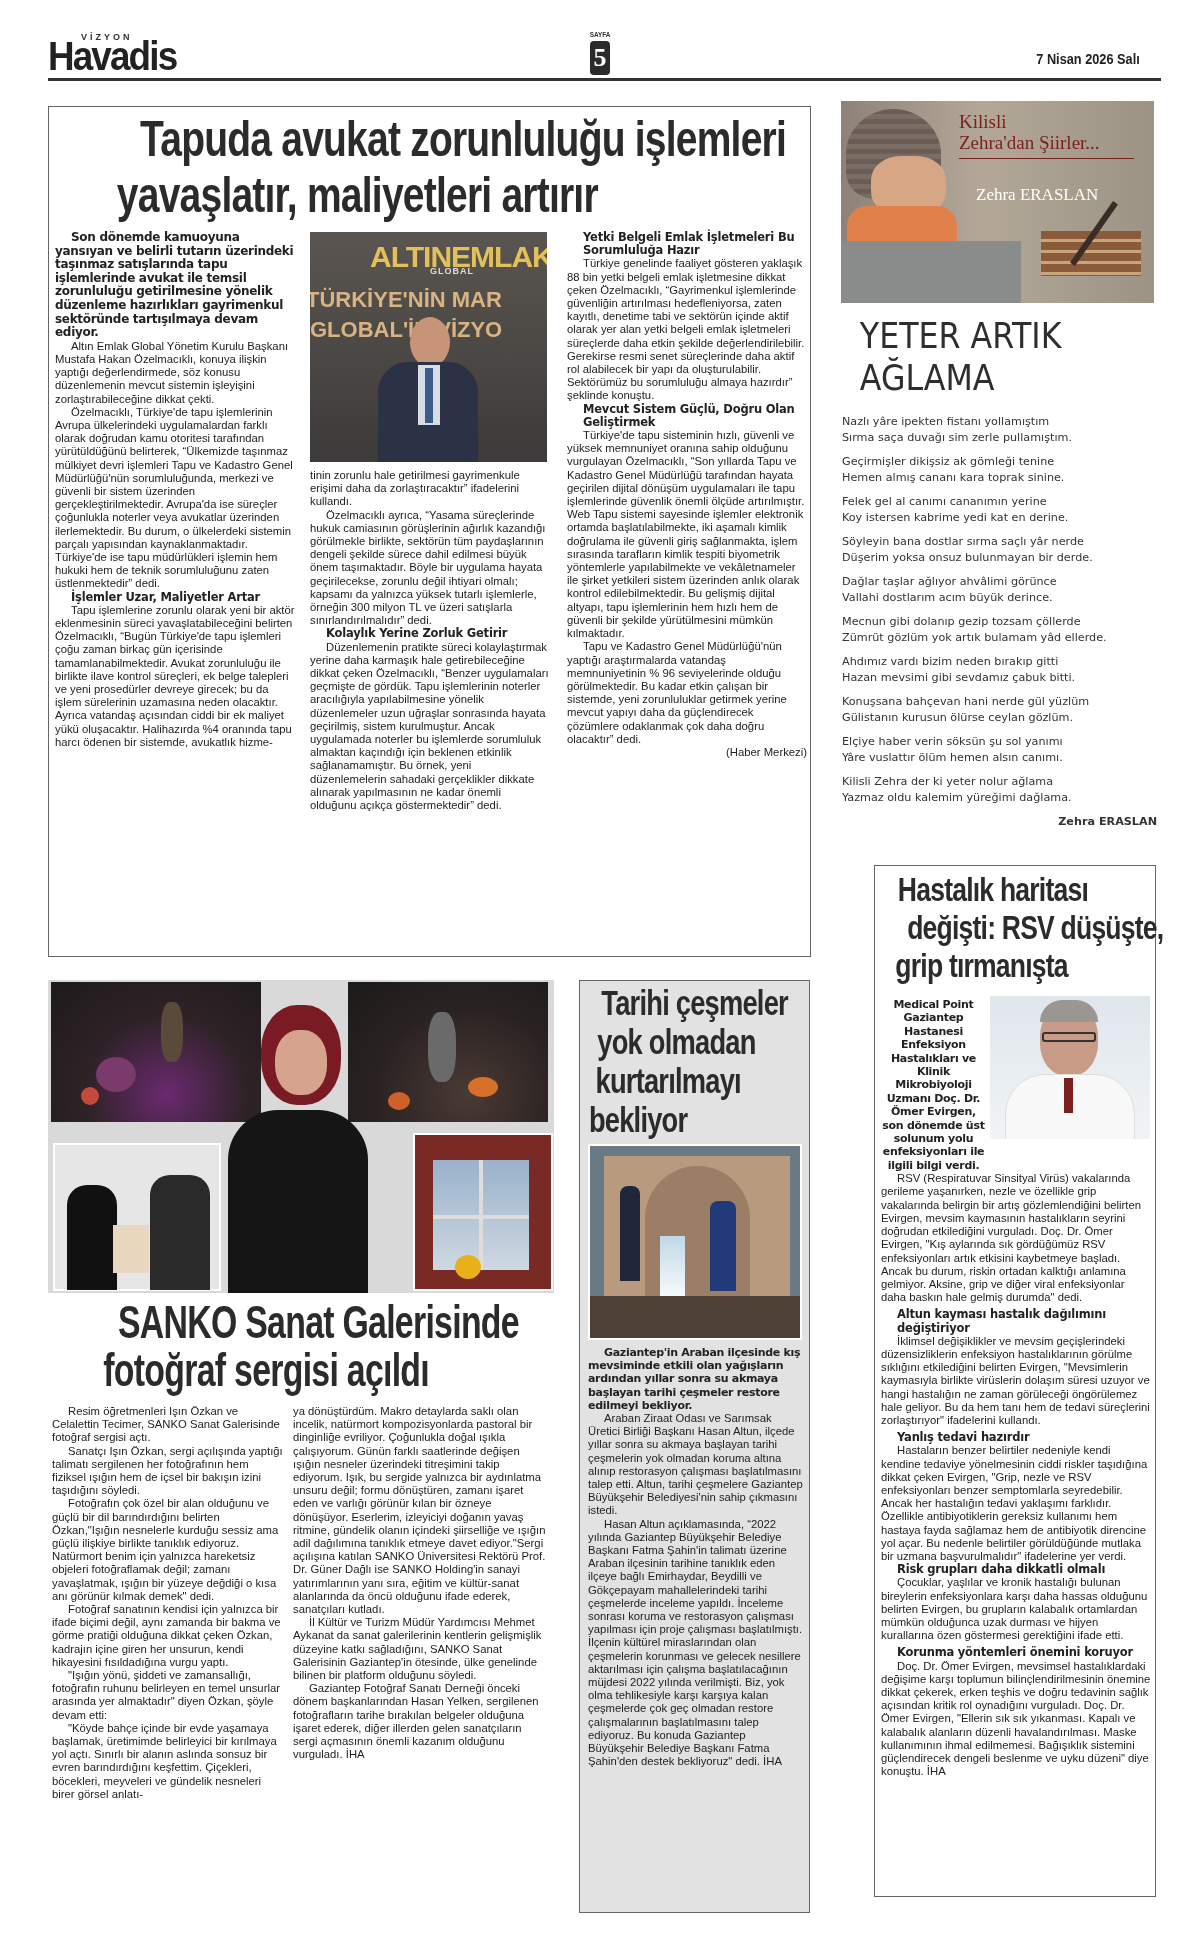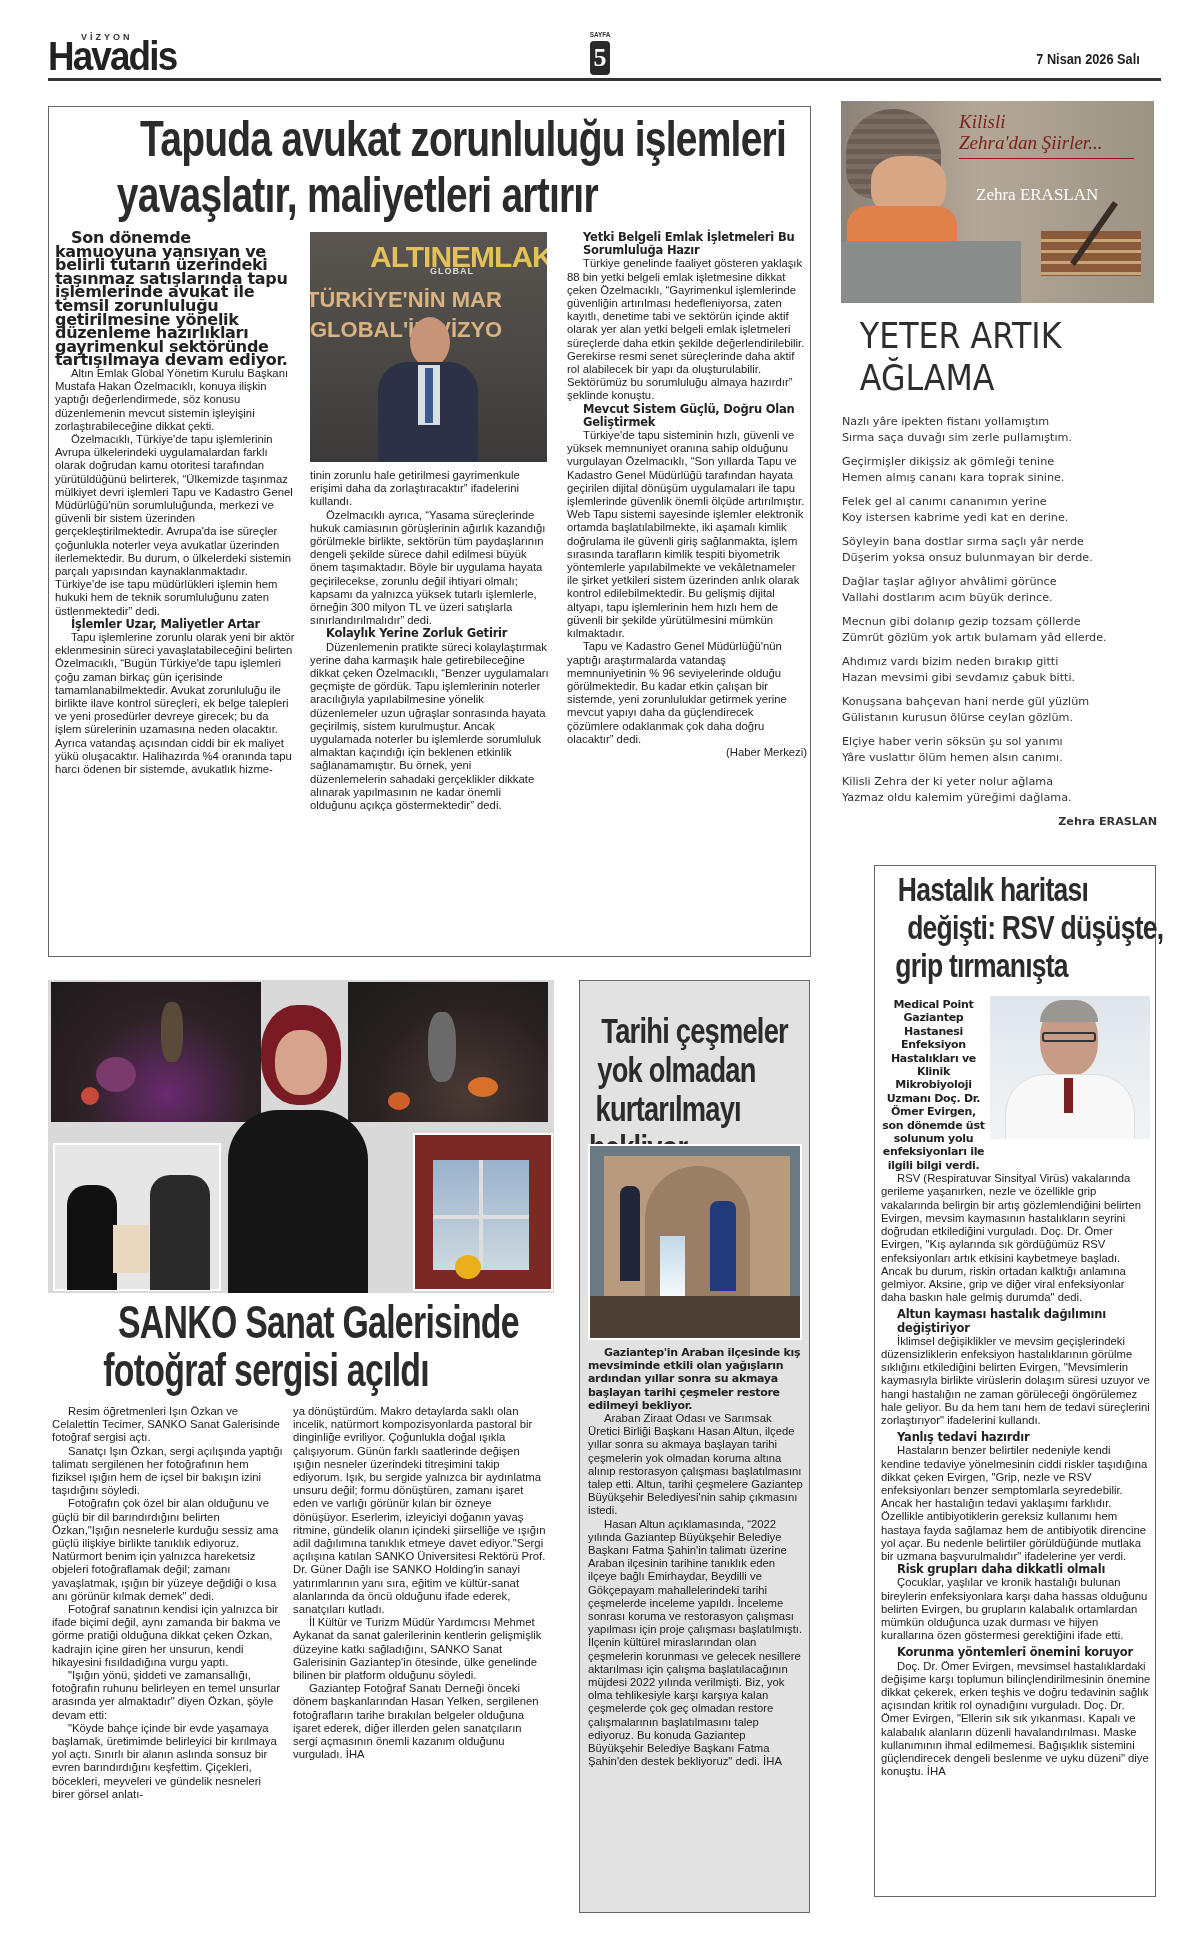--- a/index.html
+++ b/index.html
@@ -15,21 +15,21 @@
   .page-box { left: 580px; top: 30px; width: 40px; height: 52px; text-align: center; }
   .page-box .lbl { font-size: 8px; font-weight: bold; color: #333; transform: scaleX(0.8); display: block; }
   .page-box .num { display: block; margin: 2px auto 0; width: 20px; height: 34px; background: #2a2a2a; color: #fff; font-weight: bold; font-size: 26px; line-height: 34px; border-radius: 4px; font-family: "Liberation Serif", serif; }
   .date { right: 60px; top: 50px; font-size: 15px; font-weight: bold; color: #222; transform: scaleX(0.85); transform-origin: right; }
   .rule { left: 48px; top: 78px; width: 1113px; height: 3px; background: #333; }
 
   
   .box { border: 1.5px solid #666; }
   .col-text { font-size: 11.3px; line-height: 13.2px; color: #222; text-align: left; }
   .col-text p { text-indent: 16px; }
-  .col-text .lead { font-weight: bold; font-size: 16px; line-height: 13.6px; text-indent: 16px; font-family: "DejaVu Sans", sans-serif; letter-spacing: -0.3px; }
+  .col-text .lead { font-weight: bold; font-size: 12px; line-height: 13.6px; text-indent: 16px; font-family: "DejaVu Sans", sans-serif; letter-spacing: -0.3px; }
   .col-text .sub { font-weight: bold; font-family: "DejaVu Sans", sans-serif; font-size: 11.5px; letter-spacing: -0.2px; padding-left: 16px; }
   .headline { font-family: "Liberation Sans", sans-serif; font-weight: bold; color: #2b2b2b; text-align: left; letter-spacing: -1px; }
   .cond { display: inline-block; transform: scaleX(0.78); transform-origin: center; white-space: nowrap; }
 
   
   .photo { position: absolute; overflow: hidden; }
 
   
   .poem { font-family: "DejaVu Sans", sans-serif; font-size: 11.2px; line-height: 15.5px; color: #333; }
   .poem .stanza { margin-bottom: 9px; }
@@ -92,21 +92,21 @@
   </div>
 </div>
 
 <div class="photo" style="left:841px; top:101px; width:313px; height:202px; background: linear-gradient(90deg,#8d8278 0%,#b3a898 45%,#9c9384 100%);">
   <div style="position:absolute; left:5px; top:8px; width:95px; height:90px; border-radius:50% 50% 30% 30%; background:repeating-linear-gradient(180deg,#6b5d55 0 5px,#7b6d64 5px 10px);"></div>
   <div style="position:absolute; left:30px; top:55px; width:75px; height:60px; border-radius:40%; background:#d7a684;"></div>
   <div style="position:absolute; left:6px; top:105px; width:110px; height:55px; border-radius:20px; background:#e0804a;"></div>
   <div style="position:absolute; left:0; top:140px; width:180px; height:62px; background:#8a8c8c;"></div>
   <div style="position:absolute; left:200px; top:130px; width:100px; height:45px; background:repeating-linear-gradient(180deg,#8a5a3a 0 8px,#c9a57a 8px 11px);"></div>
   <div style="position:absolute; left:250px; top:95px; width:6px; height:75px; background:#3a2c26; transform:rotate(35deg);"></div>
-  <div style="position:absolute; left:118px; top:10px; font-family:'Liberation Serif',serif; font-style:italic; color:#7a1f1a; font-size:19px; line-height:21px;">
+  <div style="position:absolute; left:118px; top:10px; font-family:'Liberation Serif',serif; color:#7a1f1a; font-size:19px; line-height:21px;">
     <div>Kilisli</div>
     <div>Zehra'dan Şiirler...</div>
   </div>
   <div style="position:absolute; left:118px; top:57px; width:175px; height:1px; background:#7a1f1a;"></div>
   <div style="position:absolute; left:135px; top:84px; font-family:'Liberation Serif',serif; color:#fff; font-size:17px;">Zehra ERASLAN</div>
 </div>
 <div class="headline" style="position:absolute; left:841px; top:315px; width:313px; font-family:'DejaVu Sans',sans-serif; font-weight:normal; font-size:36px; line-height:42px; color:#2e2e2e; letter-spacing:0;">
   <div style="transform:scaleX(0.88);">YETER ARTIK</div>
   <div style="transform:scaleX(0.88);">AĞLAMA</div>
 </div>
@@ -221,21 +221,21 @@
   <p>"Işığın yönü, şiddeti ve zamansallığı, fotoğrafın ruhunu belirleyen en temel unsurlar arasında yer almaktadır" diyen Özkan, şöyle devam etti:</p>
   <p>"Köyde bahçe içinde bir evde yaşamaya başlamak, üretimimde belirleyici bir kırılmaya yol açtı. Sınırlı bir alanın aslında sonsuz bir evren barındırdığını keşfettim. Çiçekleri, böcekleri, meyveleri ve gündelik nesneleri birer görsel anlatı-</p>
 </div>
 <div class="abs col-text" style="left:293px; top:1405px; width:256px;">
   <p style="text-indent:0">ya dönüştürdüm. Makro detaylarda saklı olan incelik, natürmort kompozisyonlarda pastoral bir dinginliğe evriliyor. Çoğunlukla doğal ışıkla çalışıyorum. Günün farklı saatlerinde değişen ışığın nesneler üzerindeki titreşimini takip ediyorum. Işık, bu sergide yalnızca bir aydınlatma unsuru değil; formu dönüştüren, zamanı işaret eden ve varlığı görünür kılan bir özneye dönüşüyor. Eserlerim, izleyiciyi doğanın yavaş ritmine, gündelik olanın içindeki şiirselliğe ve ışığın adil dağılımına tanıklık etmeye davet ediyor."Sergi açılışına katılan SANKO Üniversitesi Rektörü Prof. Dr. Güner Dağlı ise SANKO Holding'in sanayi yatırımlarının yanı sıra, eğitim ve kültür-sanat alanlarında da öncü olduğunu ifade ederek, sanatçıları kutladı.</p>
   <p>İl Kültür ve Turizm Müdür Yardımcısı Mehmet Aykanat da sanat galerilerinin kentlerin gelişmişlik düzeyine katkı sağladığını, SANKO Sanat Galerisinin Gaziantep'in ötesinde, ülke genelinde bilinen bir platform olduğunu söyledi.</p>
   <p>Gaziantep Fotoğraf Sanatı Derneği önceki dönem başkanlarından Hasan Yelken, sergilenen fotoğrafların tarihe bırakılan belgeler olduğuna işaret ederek, diğer illerden gelen sanatçıların sergi açmasının önemli kazanım olduğunu vurguladı. İHA</p>
 </div>
 
 <div class="abs box" style="left:579px; top:980px; width:231px; height:933px; background:#e2e2e2;">
-  <div class="headline" style="position:absolute; left:-5px; top:2px; width:240px; font-size:35px; line-height:39px;margin-top:28px;">
+  <div class="headline" style="position:absolute; left:-5px; top:2px; width:240px; font-size:35px; line-height:39px;">
     <div><span class="cond">Tarihi çeşmeler</span></div>
     <div><span class="cond">yok olmadan</span></div>
     <div><span class="cond">kurtarılmayı</span></div>
     <div><span class="cond">bekliyor</span></div>
   </div>
   <div class="photo" style="left:8px; top:163px; width:214px; height:196px; border:2px solid #fff; background:#6a7a84;">
     <div style="position:absolute; left:14px; top:10px; width:186px; height:186px; background:#b89a7e;"></div>
     <div style="position:absolute; left:55px; top:20px; width:105px; height:150px; border-radius:55px 55px 0 0; background:#9a7e66;"></div>
     <div style="position:absolute; left:30px; top:40px; width:20px; height:95px; border-radius:8px 8px 0 0; background:#1e2638;"></div>
     <div style="position:absolute; left:120px; top:55px; width:26px; height:90px; border-radius:8px 8px 0 0; background:#223a7a;"></div>

